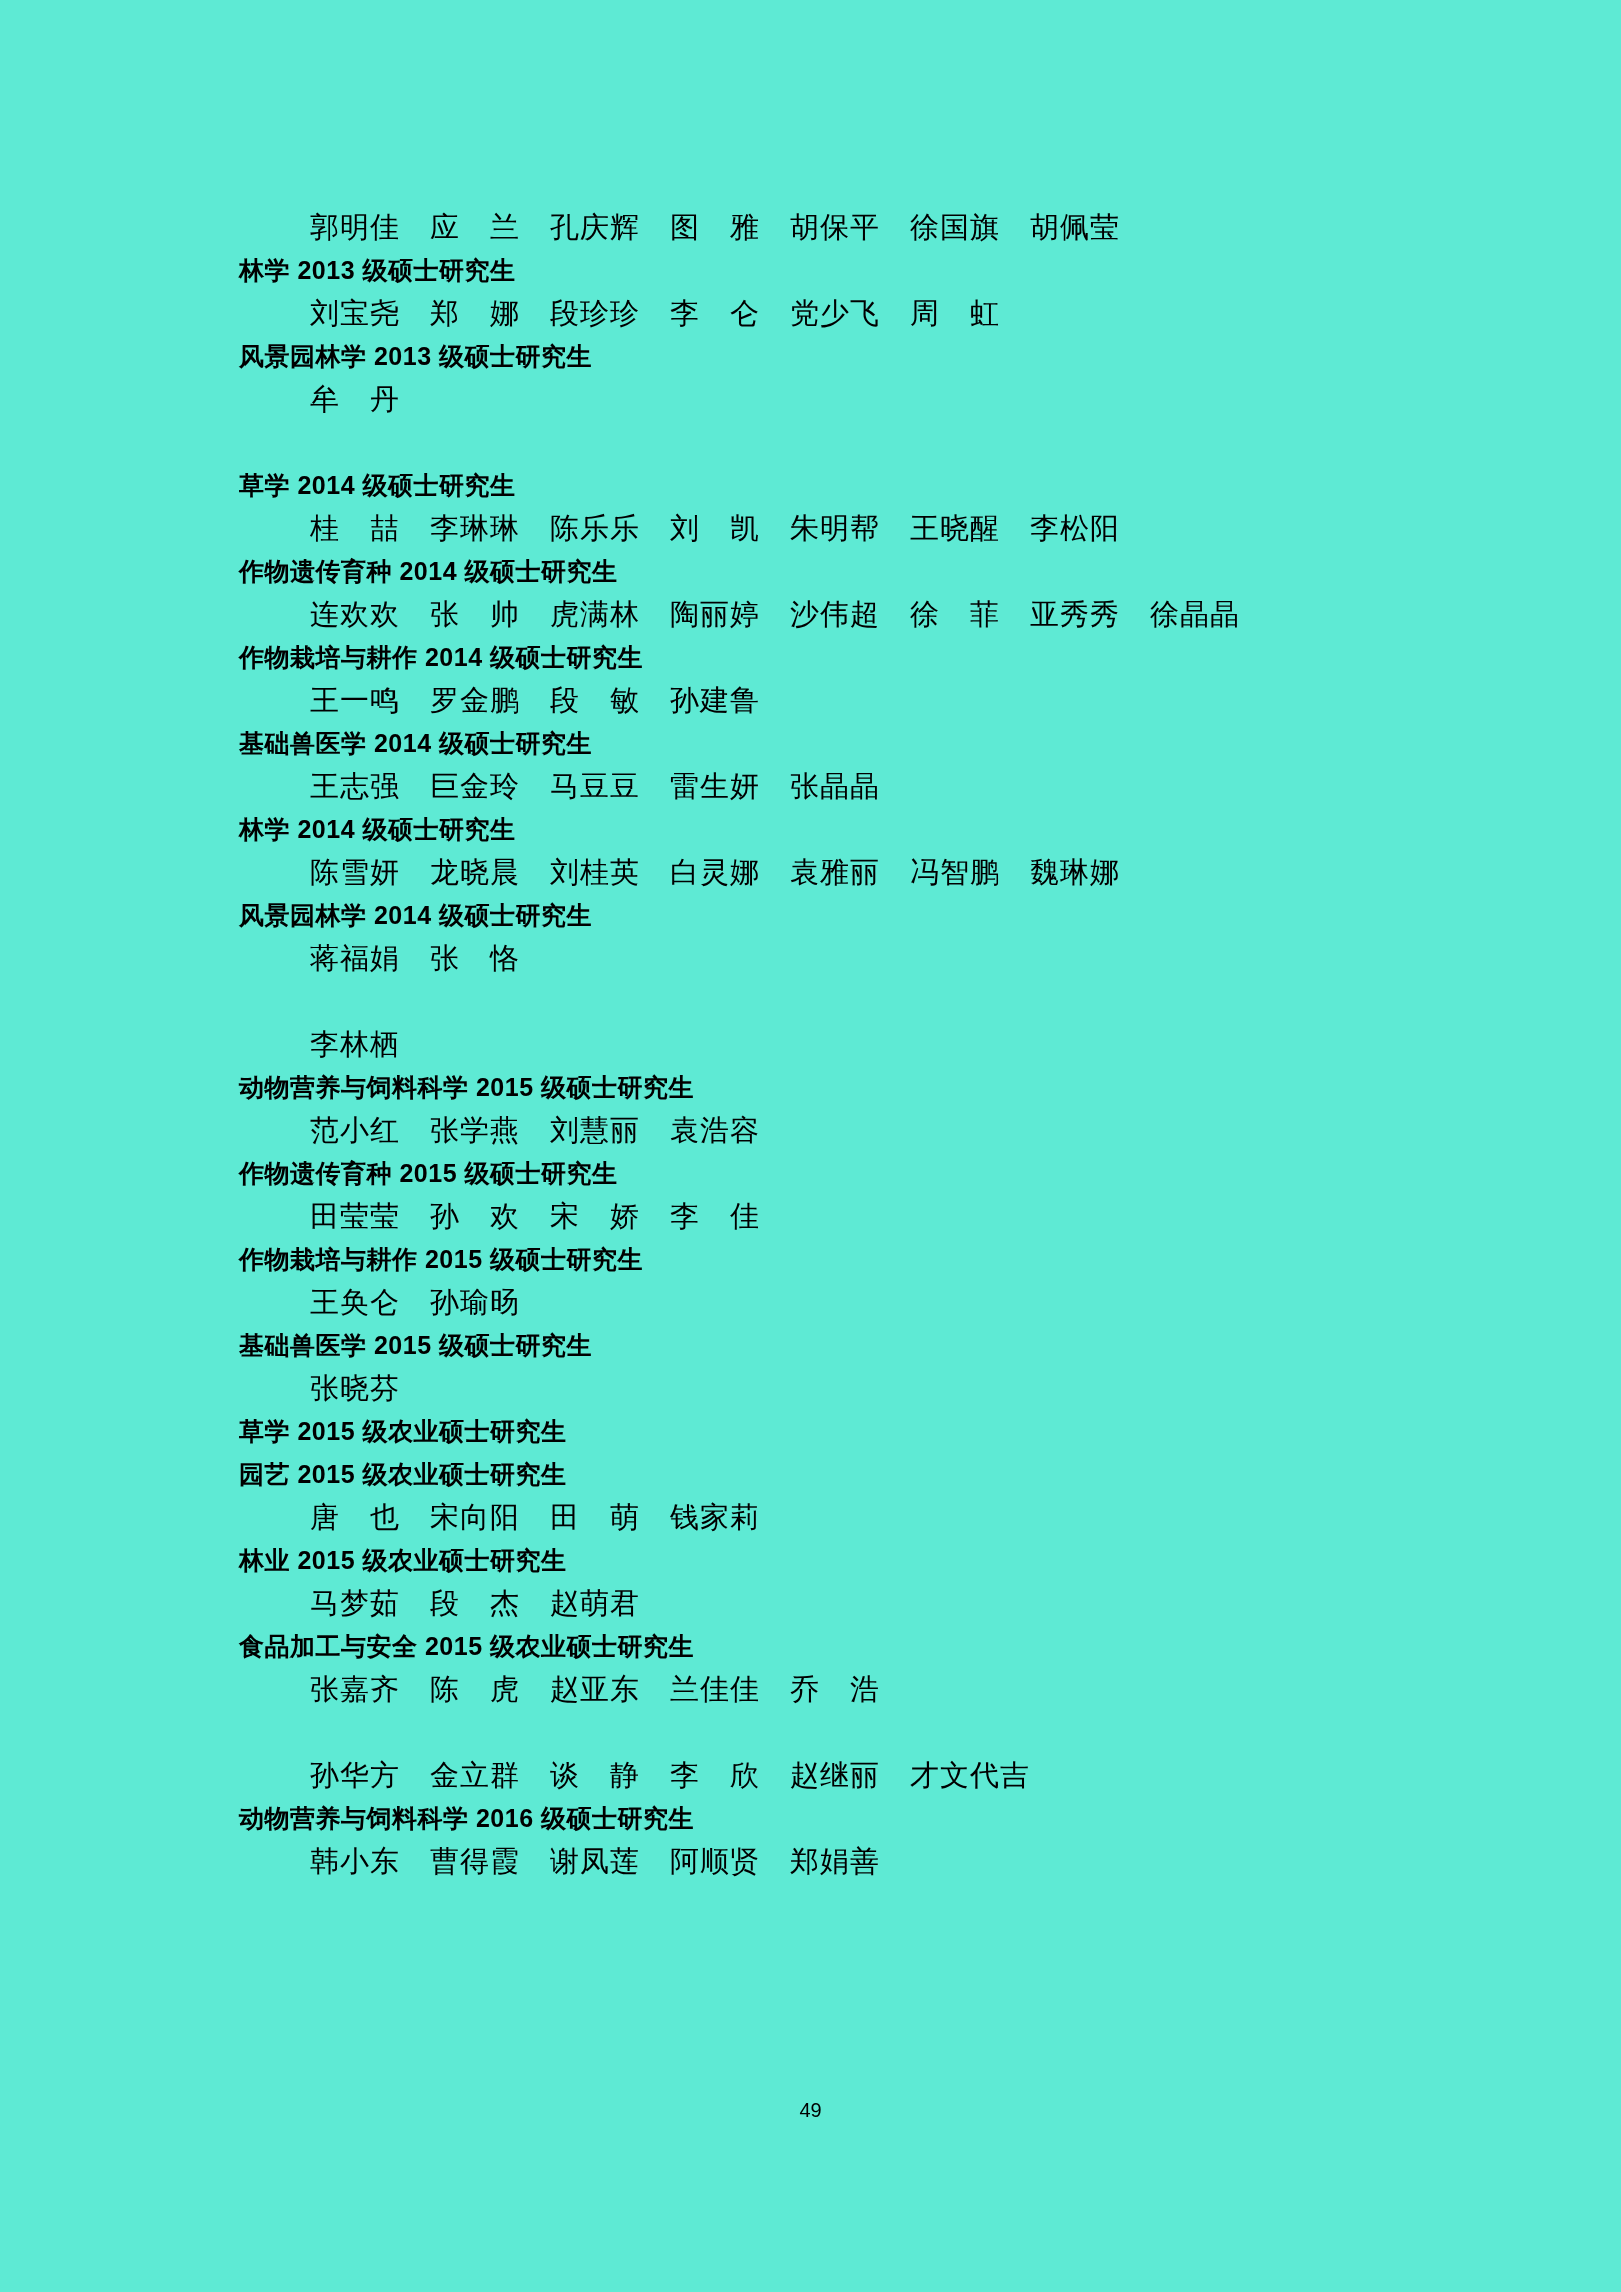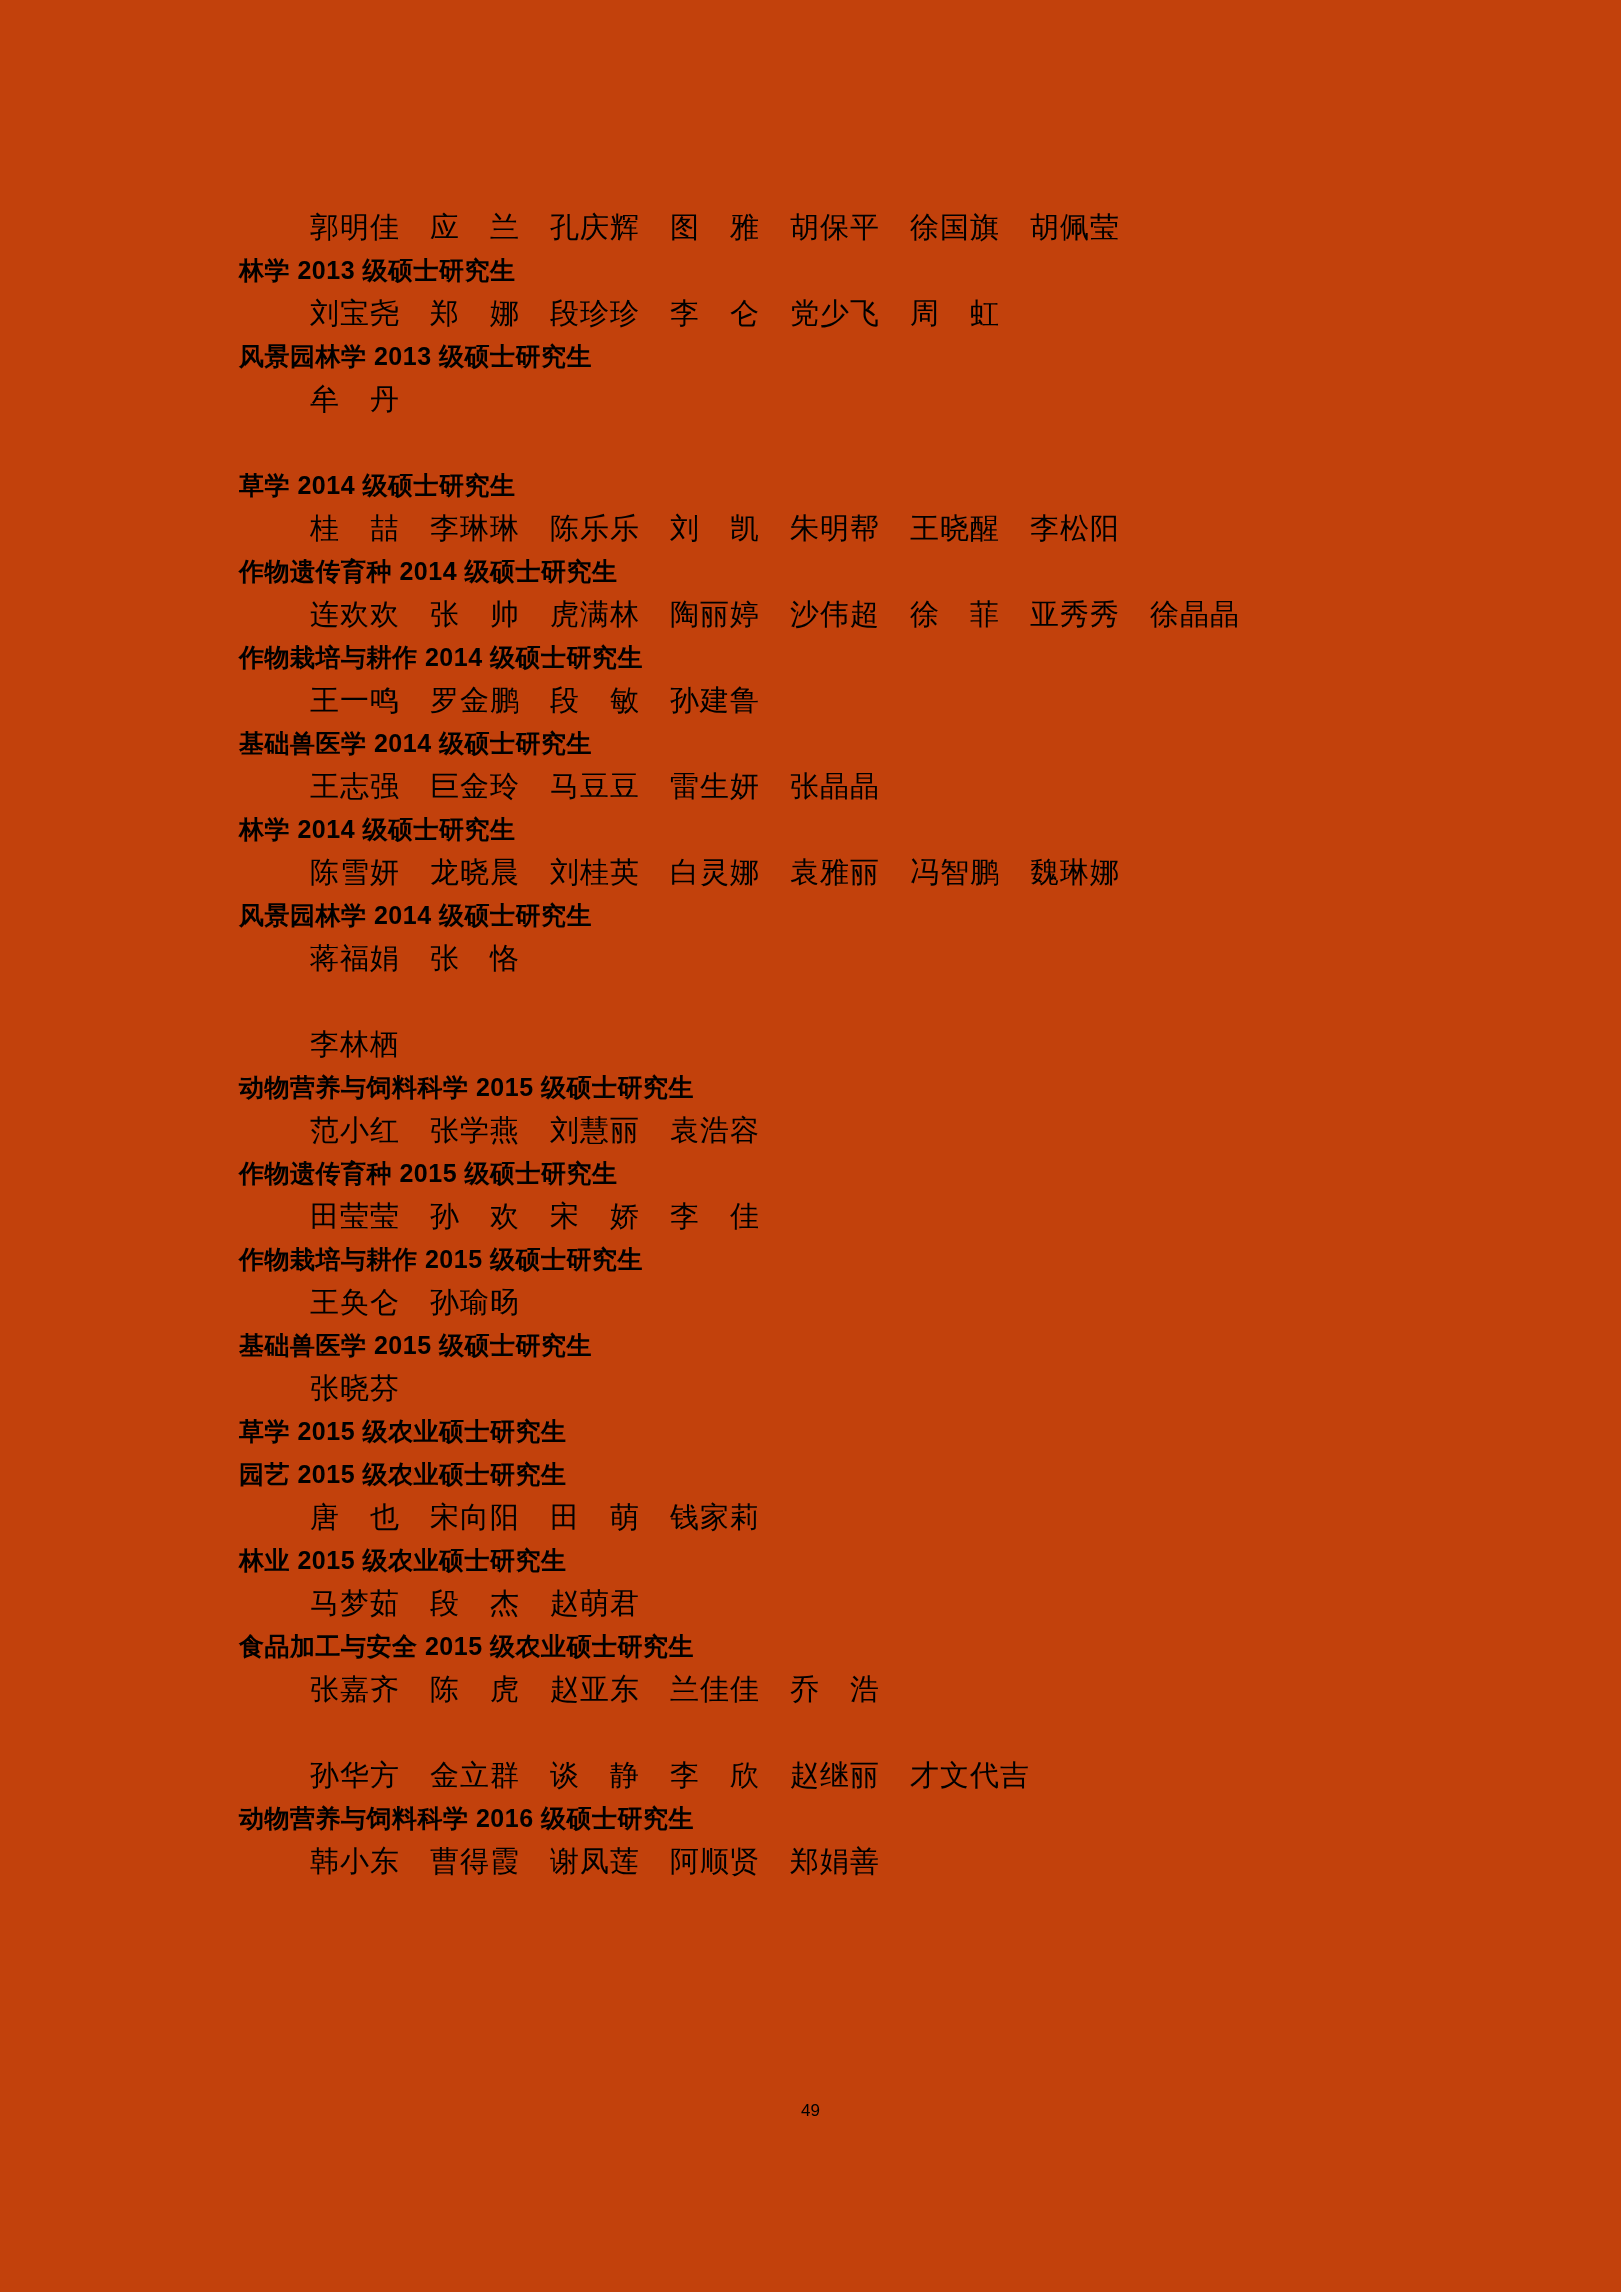--- a/index.html
+++ b/index.html
@@ -5,21 +5,21 @@
   html, body {
     margin: 0;
     padding: 0;
     background: #808080;
   }
   .page {
     position: relative;
     width: 1621px;
     height: 2293px;
     margin: 0 auto;
-    background: #c2410c;
+    background: #5eead4;
     color: #000000;
     overflow: hidden;
     font-family: "Liberation Serif", "DejaVu Serif", serif;
   }
   .doc-body {
     position: absolute;
     top: 206px;
     left: 239px;
     right: 176px;
   }
@@ -42,21 +42,21 @@
   }
   .row.gap {
     height: 43px;
   }
   .page-number {
     position: absolute;
     top: 2096px;
     left: 0;
     width: 100%;
     text-align: center;
-    font-size: 17px;
+    font-size: 20px;
     line-height: 29px;
     font-family: "Liberation Sans", "DejaVu Sans", sans-serif;
     color: #000000;
   }
 </style>
 </head>
 <body>
 
 <div class="page">
   <div class="doc-body">

